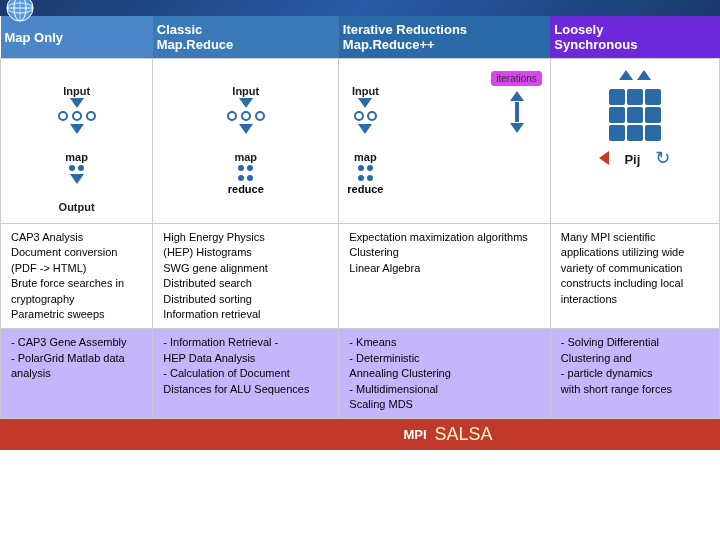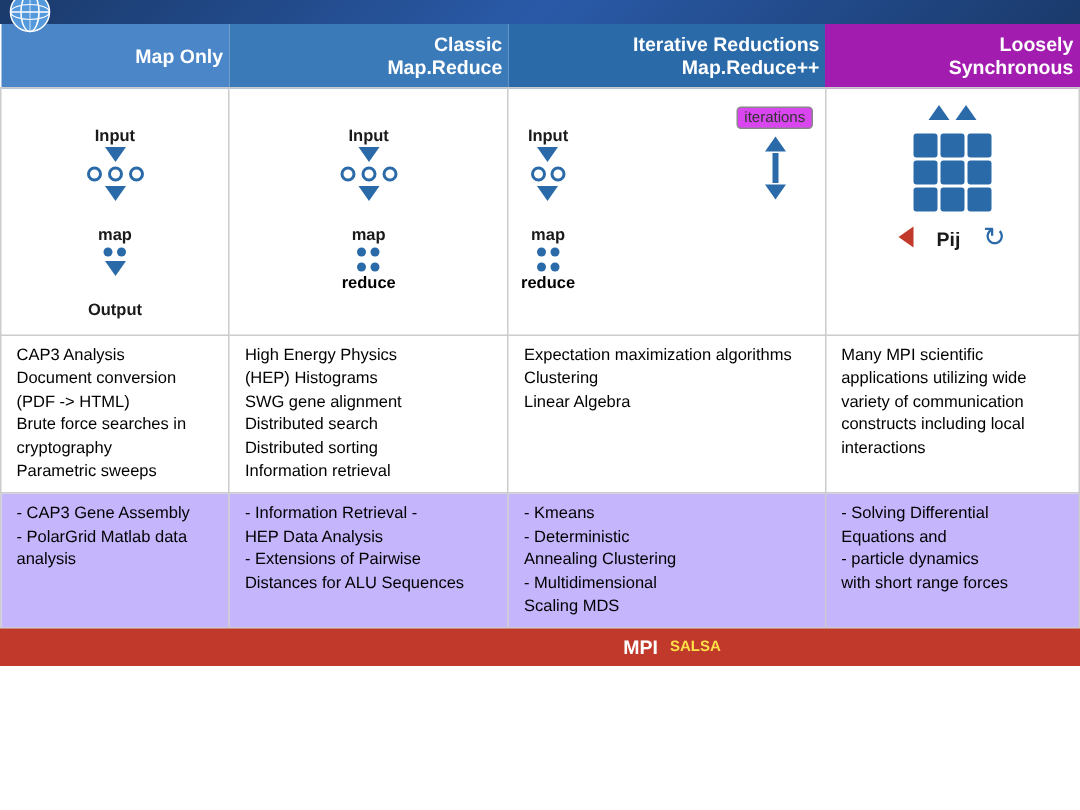--- a/index.html
+++ b/index.html
@@ -30,31 +30,31 @@
       height: 28px;
     }
 
     .main-table {
       width: 100%;
       border-collapse: collapse;
     }
 
     
     .col-header {
-      text-align: right;
+      text-align: left;
       font-weight: bold;
       font-size: 13px;
       padding: 6px 4px;
       vertical-align: middle;
       margin-left: 15px;
     }
     .col-map-only { background: #4a86c8; color: white; width: 18%; }
     .col-classic { background: #3a7ab8; color: white; width: 22%; }
     .col-iterative { background: #2a6aa8; color: white; width: 25%; }
-    .col-loosely { background: #a21caf; color: white; width: 20%; }
+    .col-loosely { background: #6d28d9; color: white; width: 20%; }
 
     
     .diagram-cell {
       vertical-align: top;
       padding: 6px 4px;
       border: 1px solid #ccc;
       text-align: center;
     }
 
     
@@ -129,23 +129,23 @@
       justify-content: center;
       gap: 8px;
     }
     .mpi-label {
       font-size: 13px;
       font-weight: bold;
       color: white;
       margin-left: 20px;
     }
     .salsa-label {
-      font-size: 10px;
-      font-weight: bold;
-      color: #fde047;
+      font-size: 18px;
+      font-weight: normal;
+      color: #fef9c3;
     }
     .h-arrow-head {
       width: 0; height: 0;
       border-top: 6px solid transparent;
       border-bottom: 6px solid transparent;
       border-left: 10px solid #c0392b;
     }
 
     .diagram-inner {
       display: flex;
@@ -354,33 +354,33 @@
   </tr>
 
   <tr>
     <td class="text-cell text-cell-alt">
       <span style="white-space:pre-line;">- CAP3 Gene Assembly
 - PolarGrid Matlab data analysis</span>
     </td>
     <td class="text-cell text-cell-alt">
       <span style="white-space:pre-line;">- Information Retrieval -
 HEP Data Analysis
-- Extensions of Pairwise
+- Calculation of Document
 Distances for ALU Sequences</span>
     </td>
     <td class="text-cell text-cell-alt">
       <span style="white-space:pre-line;">- Kmeans
 - Deterministic
 Annealing Clustering
 - Multidimensional
 Scaling MDS</span>
     </td>
     <td class="text-cell text-cell-alt">
       <span style="white-space:pre-line;">- Solving Differential
-Equations and
+Clustering and
 - particle dynamics
 with short range forces</span>
     </td>
   </tr>
 </tbody>
   </table>
 
 <div class="bottom-banner">
 
   <div style="display:flex;align-items:center;">

